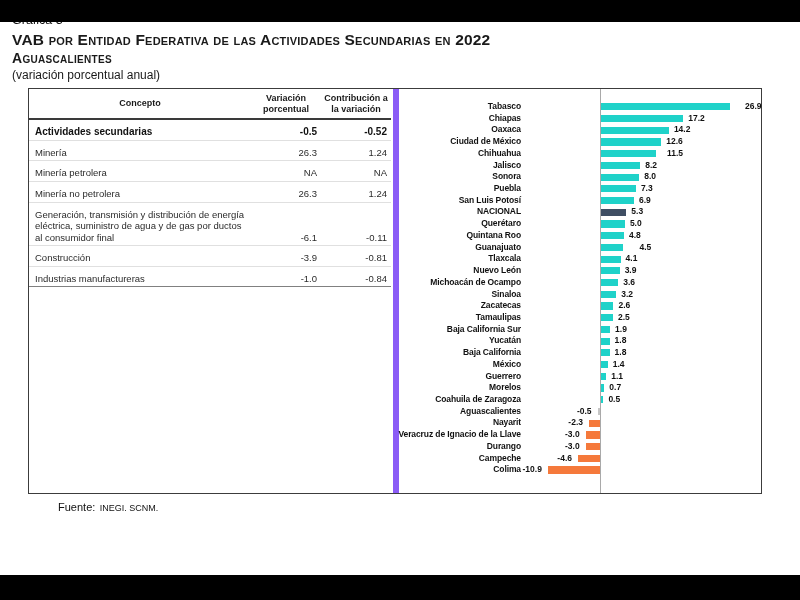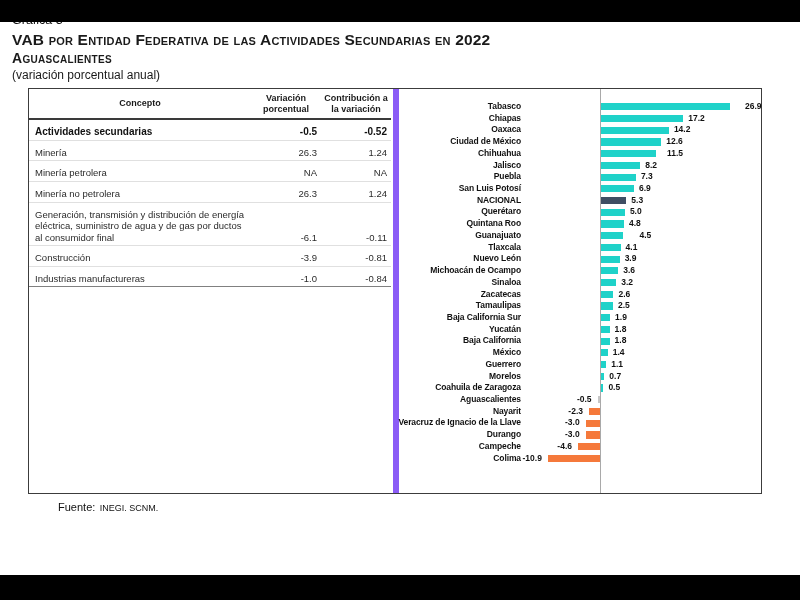--- a/index.html
+++ b/index.html
@@ -139,20 +139,25 @@
             <div class="cat-label">Chihuahua</div>
             <div class="bar" style="width: 55px; background: rgb(31, 210, 201); left: 207px;"></div>
             <div class="val-label" style="left: 273px;">11.5</div>
           </div>
           <div class="chart-row">
             <div class="cat-label">Jalisco</div>
             <div class="bar" style="width: 39.2px; background: rgb(31, 210, 201); left: 207px;"></div>
             <div class="val-label" style="left: 251.196px;">8.2</div>
           </div>
           <div class="chart-row">
+            <div class="cat-label">Sonora</div>
+            <div class="bar" style="width: 38.2px; background: rgb(31, 210, 201); left: 207px;"></div>
+            <div class="val-label" style="left: 250.24px;">8.0</div>
+          </div>
+          <div class="chart-row">
             <div class="cat-label">Puebla</div>
             <div class="bar" style="width: 34.9px; background: rgb(31, 210, 201); left: 207px;"></div>
             <div class="val-label" style="left: 246.894px;">7.3</div>
           </div>
           <div class="chart-row">
             <div class="cat-label">San Luis Potosí</div>
             <div class="bar" style="width: 33px; background: rgb(31, 210, 201); left: 207px;"></div>
             <div class="val-label" style="left: 244.982px;">6.9</div>
           </div>
           <div class="chart-row">

